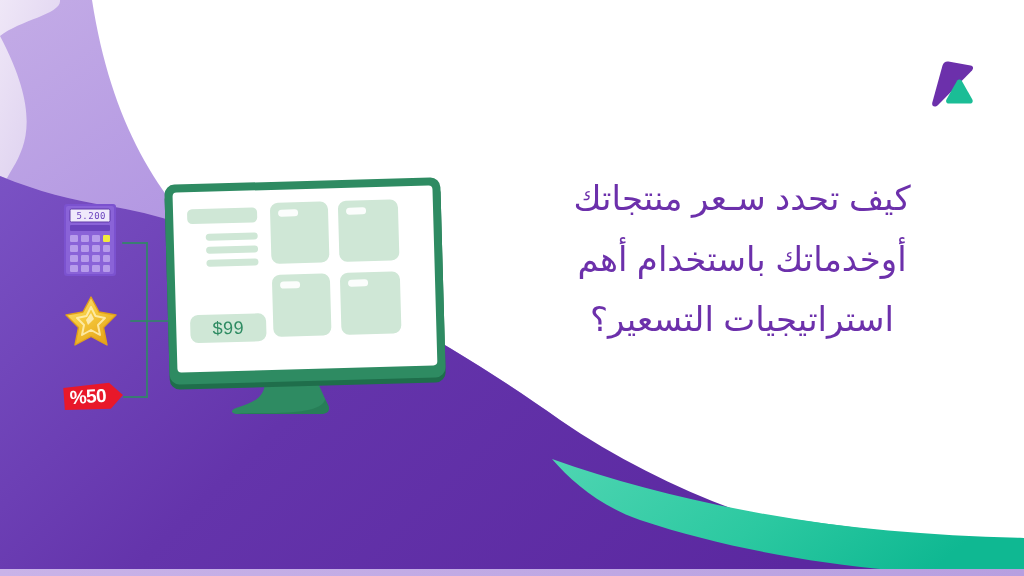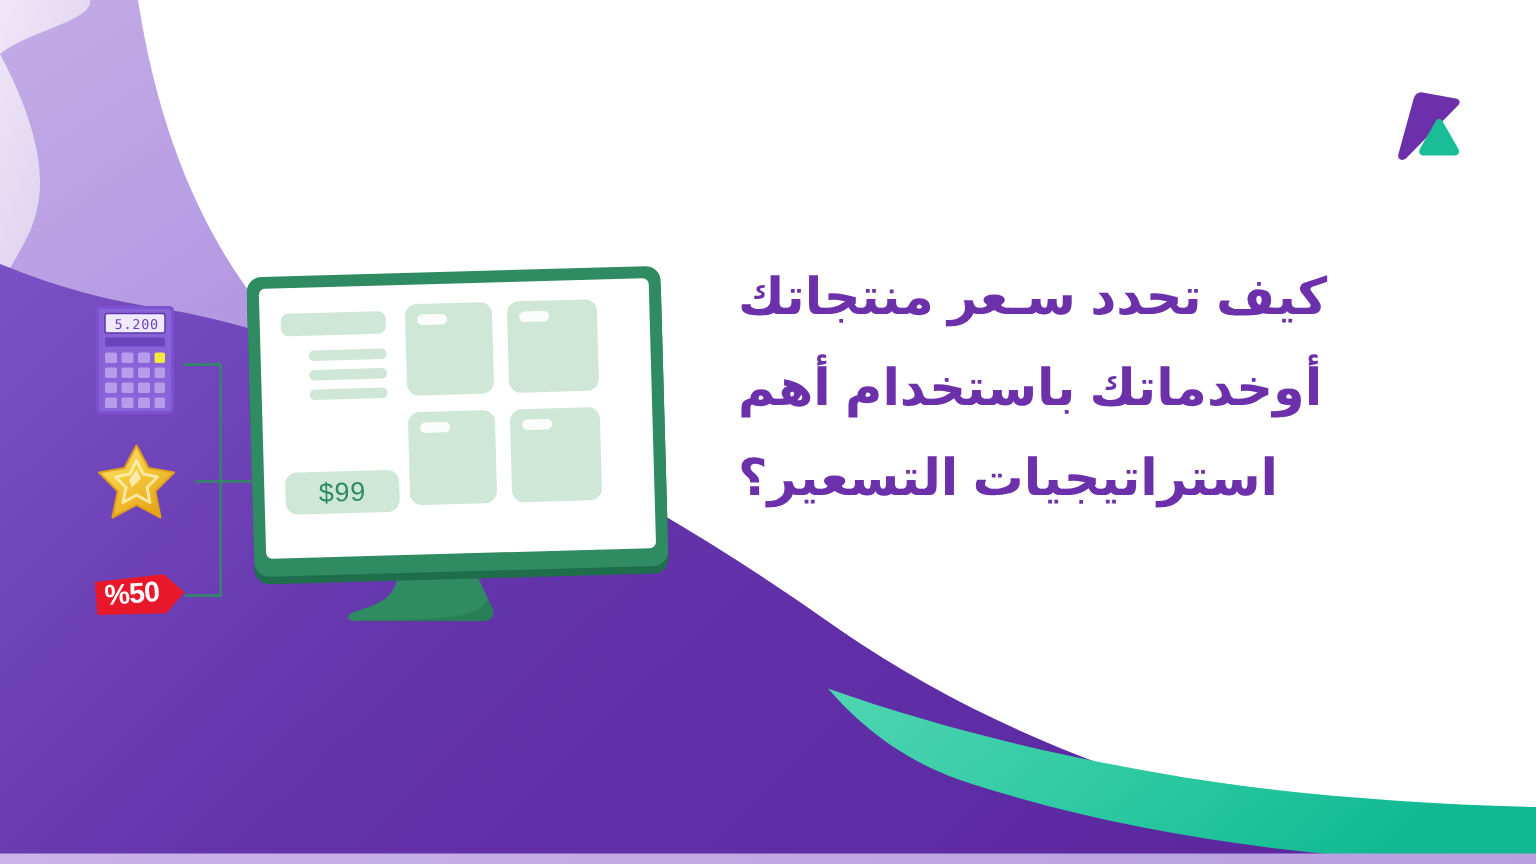--- a/index.html
+++ b/index.html
@@ -15,24 +15,24 @@
   }
   .layer{position:absolute;top:0;left:0;width:1024px;height:576px;}
   svg.layer{display:block;}
 
   
   #headline{
     position:absolute;
     right:32px;
     top:168px;
     width:500px;
-    text-align:left;
+    text-align:center;
     direction:rtl;
     color:#6c30ab;
-    font-weight:bold;
+    font-weight:normal;
     font-size:34px;
     line-height:1.78;
     letter-spacing:0px;
     white-space:pre-line;
   }
 
   
   #monitor{
     position:absolute;
     left:167px; top:181px;

